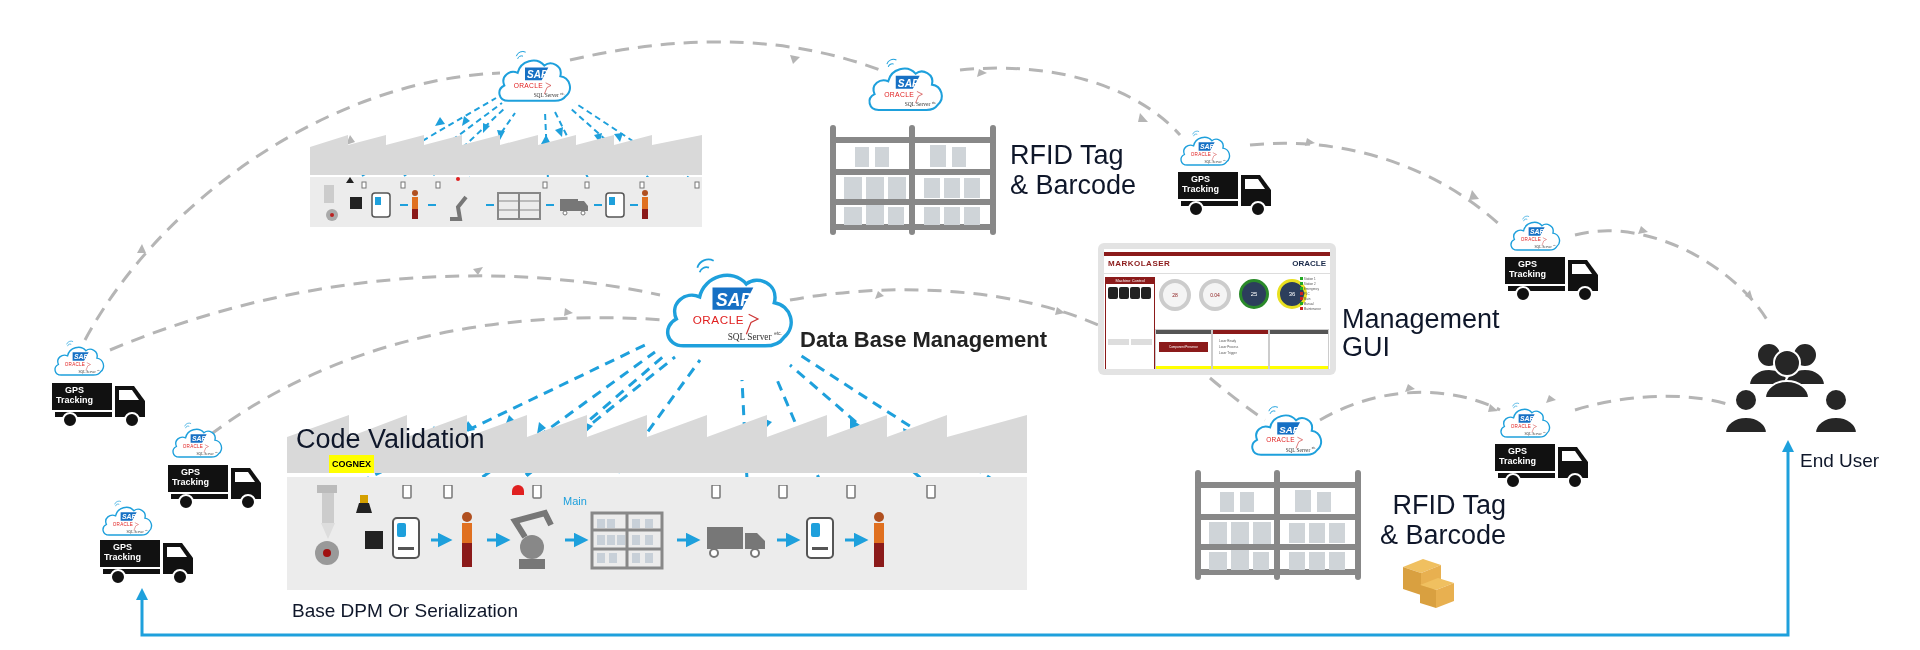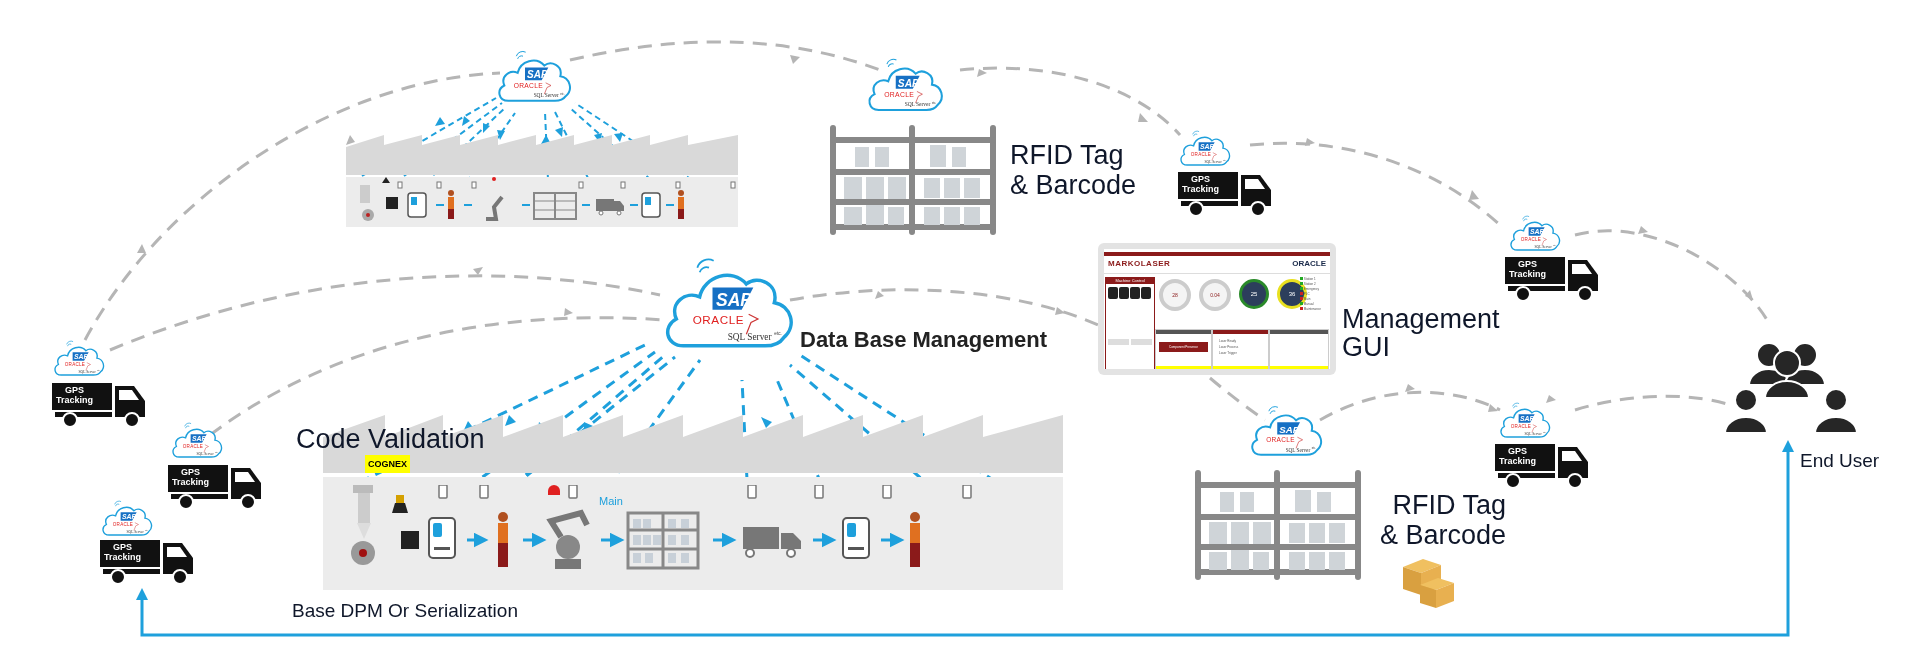--- a/index.html
+++ b/index.html
@@ -3,21 +3,21 @@
 <meta charset="utf-8">
 <style>
   html,body{margin:0;padding:0;background:#fff;}
   body{width:1920px;height:650px;position:relative;overflow:hidden;font-family:"Liberation Sans",sans-serif;}
   .abs{position:absolute;}
   #wires{position:absolute;left:0;top:0;width:1920px;height:650px;}
   .lbl{color:#0f172a;position:absolute;white-space:nowrap;}
   .cloud{position:absolute;}
   .cloud svg{display:block;}
   .truck{position:absolute;text-align:center;}
-  .factory{position:absolute;margin-left:36px;}
+  .factory{position:absolute;}
   .gui{position:absolute;background:#e3e3e3;border-radius:6px;padding:6px;box-sizing:border-box;}
   .gui .screen{width:100%;height:100%;background:#fff;position:relative;overflow:hidden;}
 </style>
 </head>
 <body>
 
 <svg id="wires" viewBox="0 0 1920 650">
   <defs>
     <marker id="ga" viewBox="0 0 10 10" refX="5" refY="5" markerWidth="5" markerHeight="5" orient="auto-start-reverse">
       <path d="M0,0 L10,5 L0,10 z" fill="#b5b5b5"></path>

